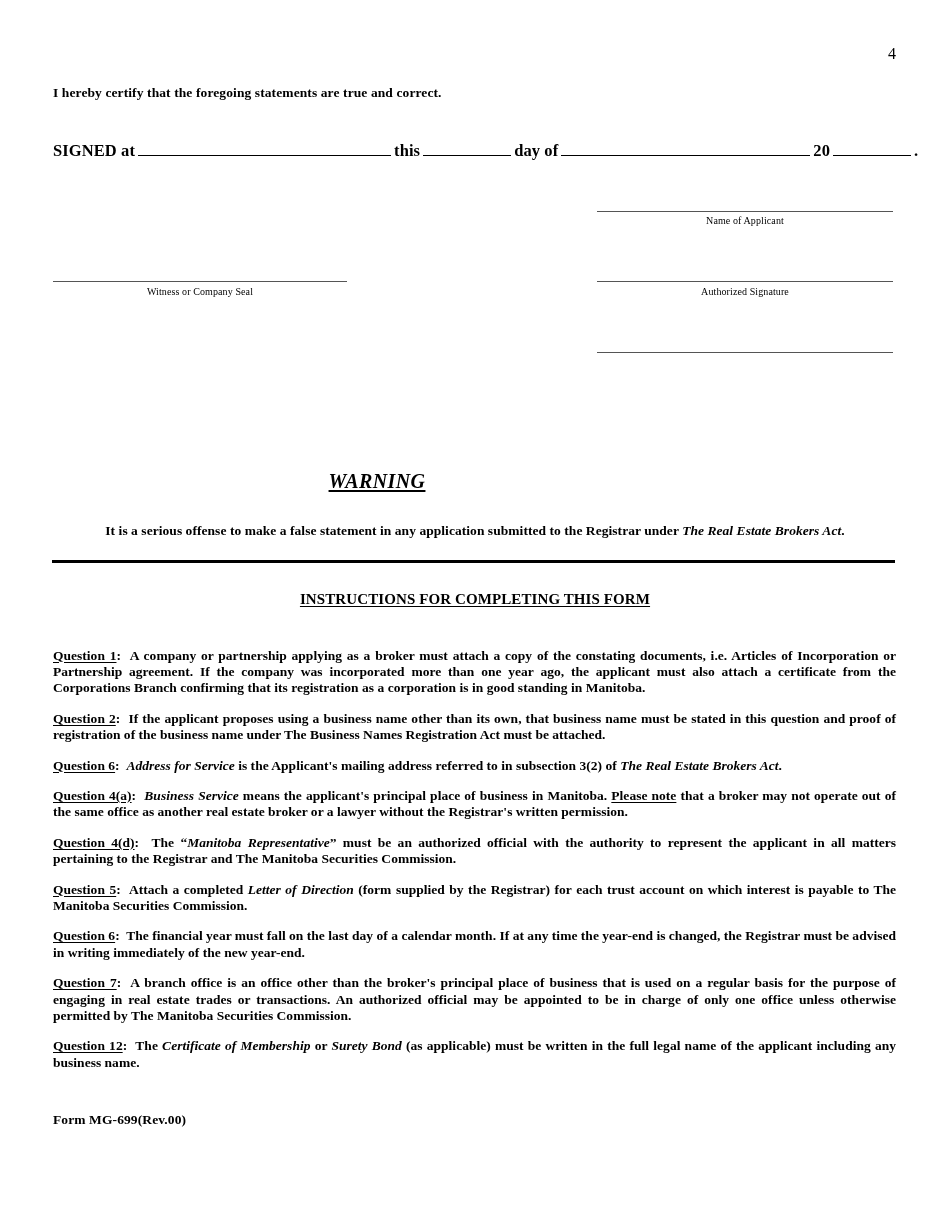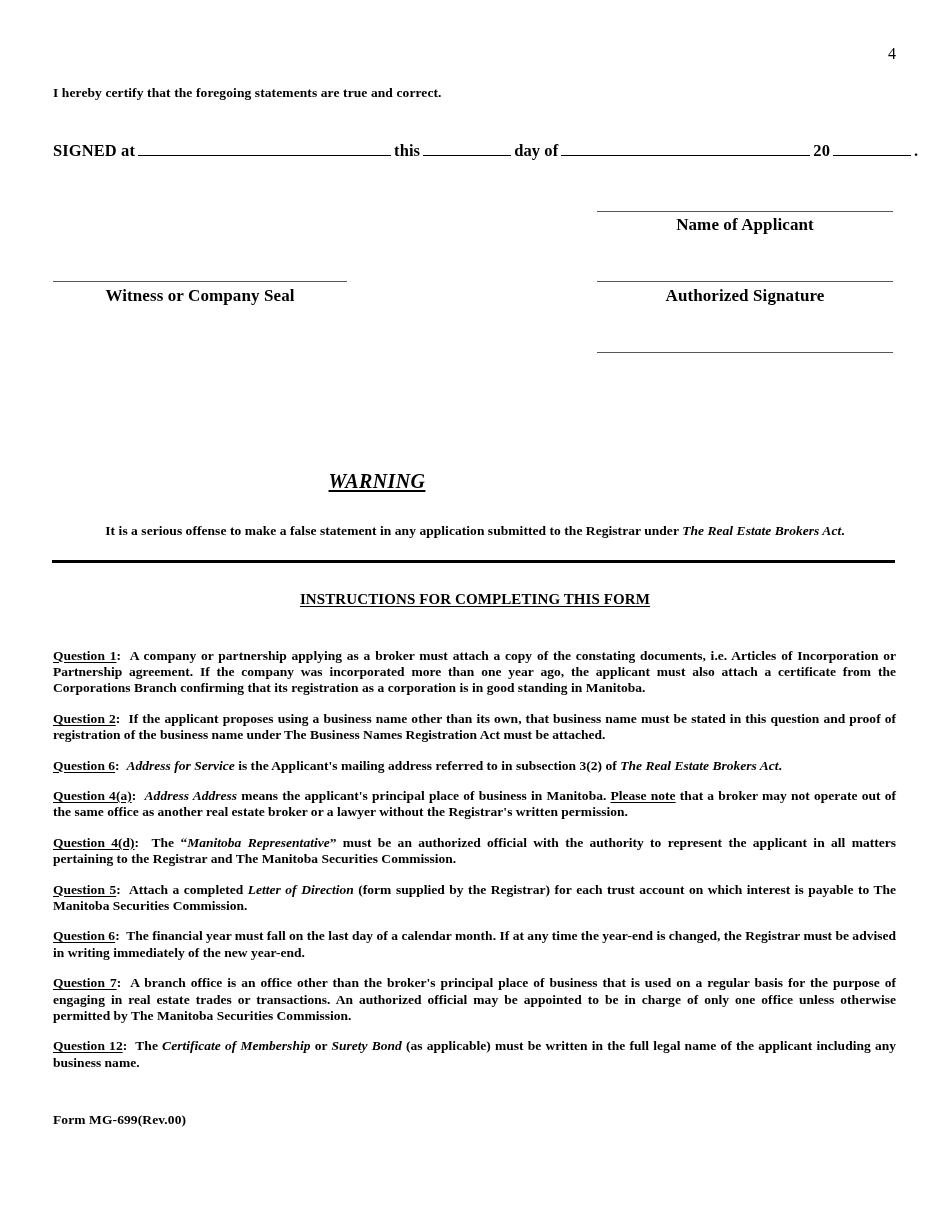--- a/index.html
+++ b/index.html
@@ -61,22 +61,22 @@
   .w-year  { width: 78px; }
 
   
   .sig-line {
     position: absolute;
     border-bottom: 1.1px solid #555;
     height: 0;
   }
   .sig-label {
     position: absolute;
-    font-size: 17px;
-    font-weight: bold;
+    font-size: 10px;
+    font-weight: normal;
     letter-spacing: 0.1px;
   }
   .sig-label.center {
     text-align: center;
   }
 
   
   .line-applicant { left: 597px; top: 211px; width: 296px; }
   .lbl-applicant  { left: 597px; top: 215px; width: 296px; }
 
@@ -221,21 +221,21 @@
       <span>If the applicant proposes using a business name other than its own, that business name must be stated in this question and proof of registration of the business name under The Business Names Registration Act must be attached.</span>
     </p>
 
     <p class="instr-item">
       <u>Question 6</u><span>:</span>&nbsp;
       <i>Address for Service</i><span> is the Applicant's mailing address referred to in subsection 3(2) of </span><i>The Real Estate Brokers Act</i><span>.</span>
     </p>
 
     <p class="instr-item">
       <u>Question 4(a)</u><span>:</span>&nbsp;
-      <i>Address Address</i><span> means the applicant's principal place of business in Manitoba.  </span><u>Please note</u><span> that a broker may not operate out of the same office as another real estate broker or a lawyer without the Registrar's written permission.</span>
+      <i>Business Service</i><span> means the applicant's principal place of business in Manitoba.  </span><u>Please note</u><span> that a broker may not operate out of the same office as another real estate broker or a lawyer without the Registrar's written permission.</span>
     </p>
 
     <p class="instr-item">
       <u>Question 4(d)</u><span>:</span>&nbsp;
       <span>The “</span><i>Manitoba Representative</i><span>” must be an authorized official with the authority to represent the applicant in all matters pertaining to the Registrar and The Manitoba Securities Commission.</span>
     </p>
 
     <p class="instr-item">
       <u>Question 5</u><span>:</span>&nbsp;
       <span>Attach a completed </span><i>Letter of Direction</i><span> (form supplied by the Registrar) for each trust account on which interest is payable to The Manitoba Securities Commission.</span>

